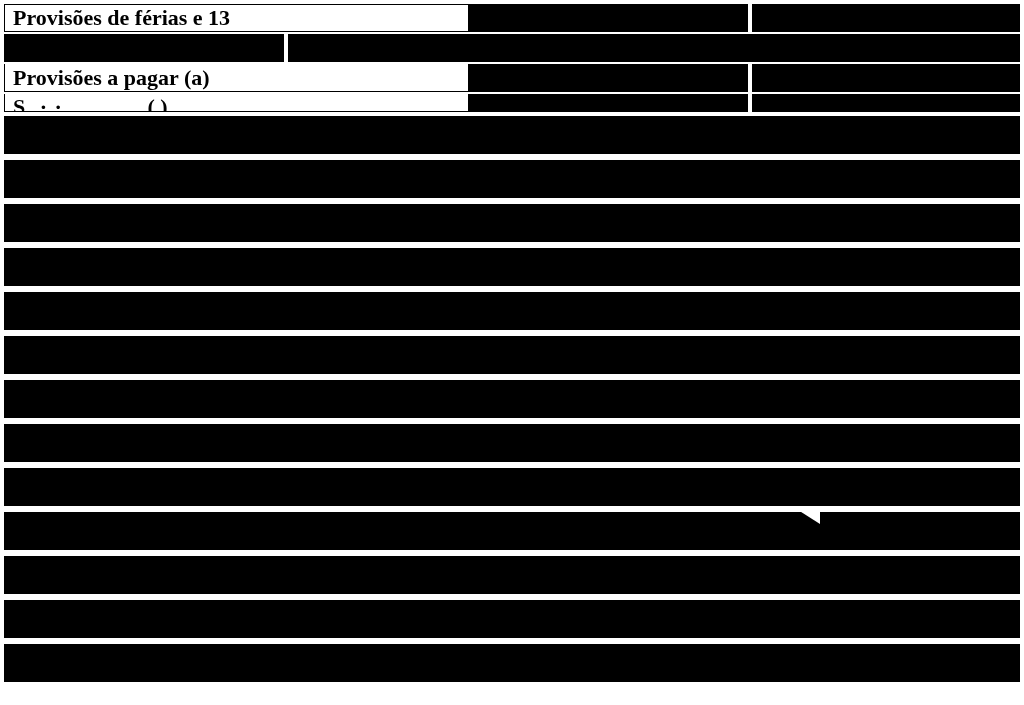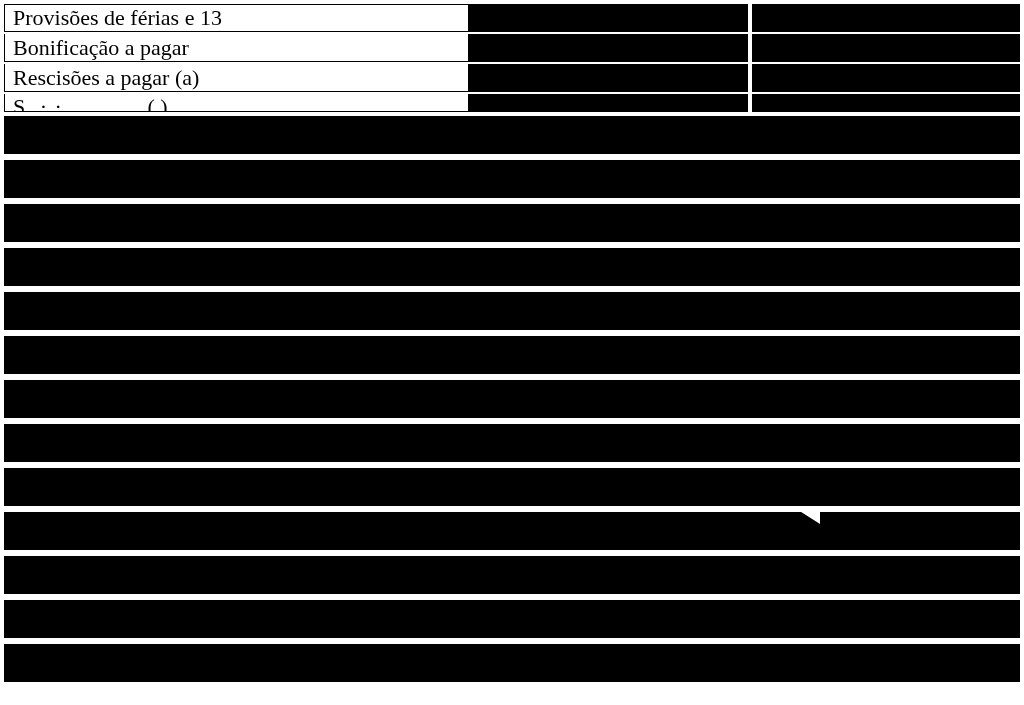--- a/index.html
+++ b/index.html
@@ -29,20 +29,21 @@
       font-size: 22px;
       overflow: hidden;
     }
     .cell.visible-text {
       background: #fff;
       color: #000;
     }
     .col-label {
       flex: 0 0 464px;
       border-right: 4px solid #fff;
+      font-weight: bold;
     }
     .col-val1 {
       flex: 0 0 284px;
       border-right: 4px solid #fff;
     }
     .col-val2 {
       flex: 1;
     }
     .row + .row .cell {
       border-top: 0;
@@ -101,26 +102,25 @@
 </head>
 <body>
 
 <div class="top-section">
   <div class="row">
     <div class="cell col-label visible-text">Provisões de férias e 13</div>
     <div class="cell col-val1"></div>
     <div class="cell col-val2"></div>
   </div>
   <div class="row">
-    <div class="cell col-label visible-text">Bonificação a pagar</div>
-    <div class="cell col-val1"></div>
-    <div class="cell col-val2"></div>
-  </div>
-  <div class="row">
-    <div class="cell col-label visible-text">Rescisões a pagar (a)</div>
+    <div class="cell col-val1"></div>
+    <div class="cell col-val2"></div>
+  </div>
+  <div class="row">
+    <div class="cell col-label visible-text">Provisões a pagar (a)</div>
     <div class="cell col-val1"></div>
     <div class="cell col-val2"></div>
   </div>
   <div class="row row-5">
     <div class="cell col-label" style="height:18px;padding-top:0;align-items:flex-start;">
       <span class="partial-text">S</span>
       <span style="flex:0 0 8px;"></span>
       <span style="letter-spacing:1px;color:#000;">&nbsp;· ·&nbsp;&nbsp;&nbsp;&nbsp;&nbsp;&nbsp;&nbsp;&nbsp;&nbsp;&nbsp;&nbsp;&nbsp;&nbsp;</span>
       <span class="partial-text">(  )</span>
     </div>

